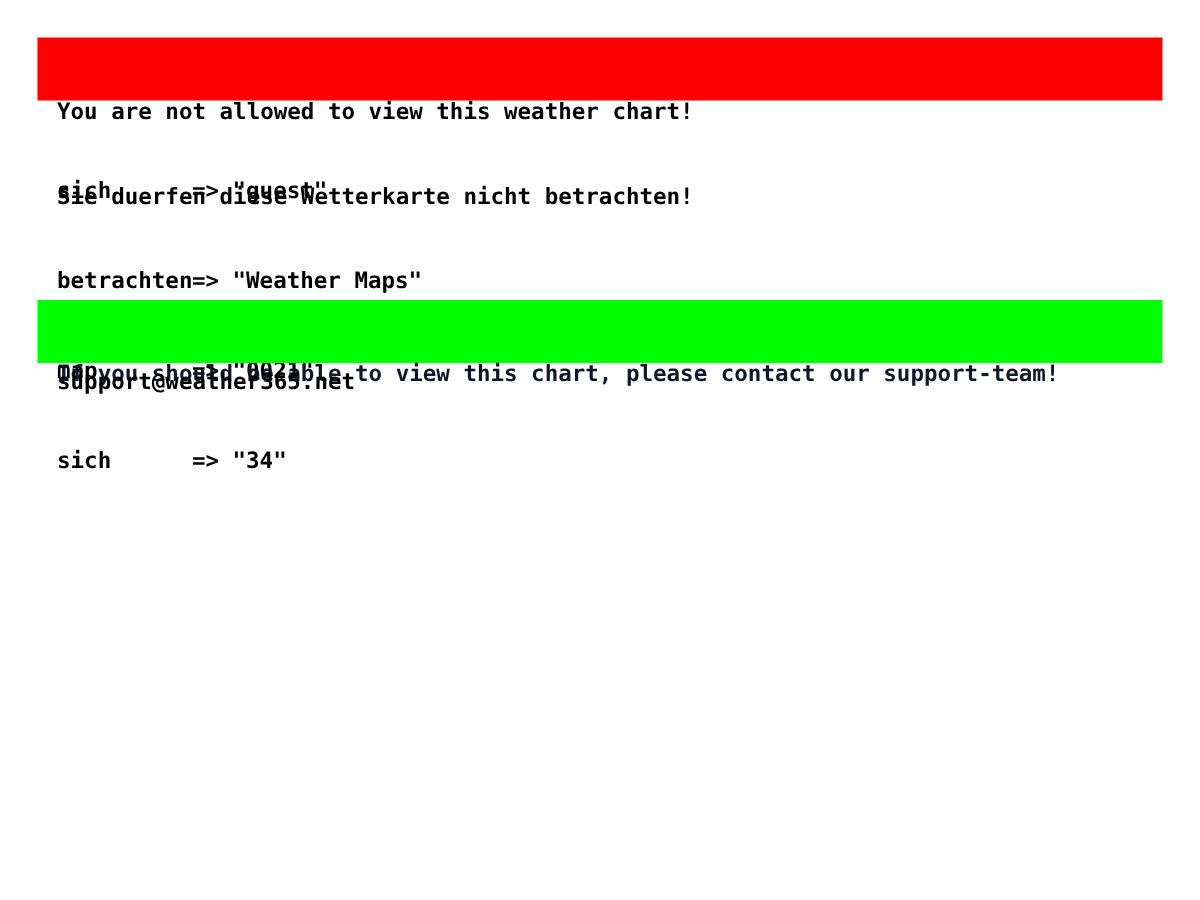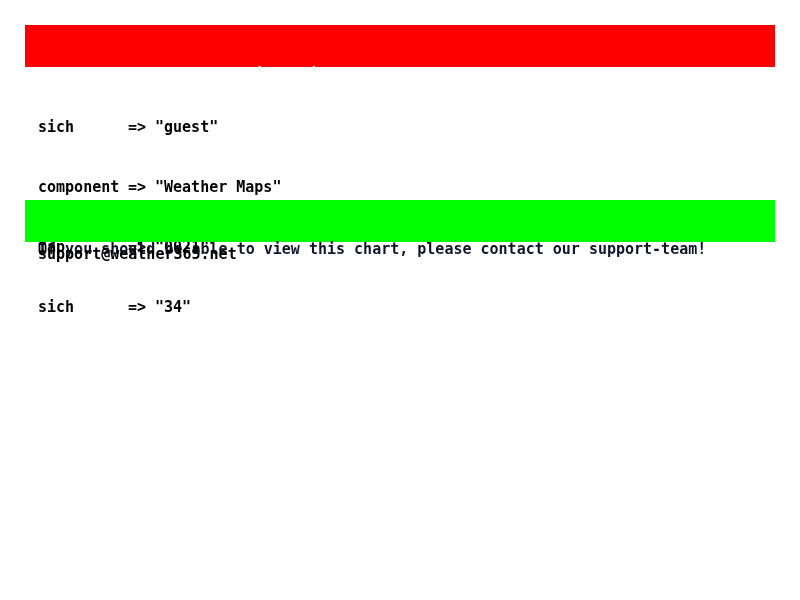--- a/index.html
+++ b/index.html
@@ -20,21 +20,21 @@
     width: 750px;
     height: 42px;
     box-sizing: border-box;
     padding: 2px 0 0 13px;
     line-height: 19px;
     white-space: pre;
   }
   .banner-red {
     top: 25px;
     background: #ff0000;
-    color: #ffffff;
+    color: #000000;
   }
   .banner-green {
     top: 200px;
     background: #00ff00;
     color: #0f172a;
   }
   .kv-block {
     position: absolute;
     left: 38px;
     top: 77px;
@@ -60,21 +60,21 @@
 </head>
 <body>
 
 <div class="banner banner-red">
   <div>You are not allowed to view this weather chart!</div>
   <div>Sie duerfen diese Wetterkarte nicht betrachten!</div>
 </div>
 
 <div class="kv-block">
   <div class="kv-row"><span class="kv-key">sich</span><span class="kv-arrow">=&gt;</span><span class="kv-value">"guest"</span></div>
-  <div class="kv-row"><span class="kv-key">component</span><span class="kv-arrow">=&gt;</span><span class="kv-value">"Weather Maps"</span></div>
+  <div class="kv-row"><span class="kv-key">betrachten</span><span class="kv-arrow">=&gt;</span><span class="kv-value">"Weather Maps"</span></div>
   <div class="kv-row"><span class="kv-key">map</span><span class="kv-arrow">=&gt;</span><span class="kv-value">"0021"</span></div>
   <div class="kv-row"><span class="kv-key">sich</span><span class="kv-arrow">=&gt;</span><span class="kv-value">"34"</span></div>
 </div>
 
 <div class="banner banner-green">
   <div>If you should be able to view this chart, please contact our support-team!</div>
 </div>
 
 <div class="footer">
   <span>support@weather365.net</span>

